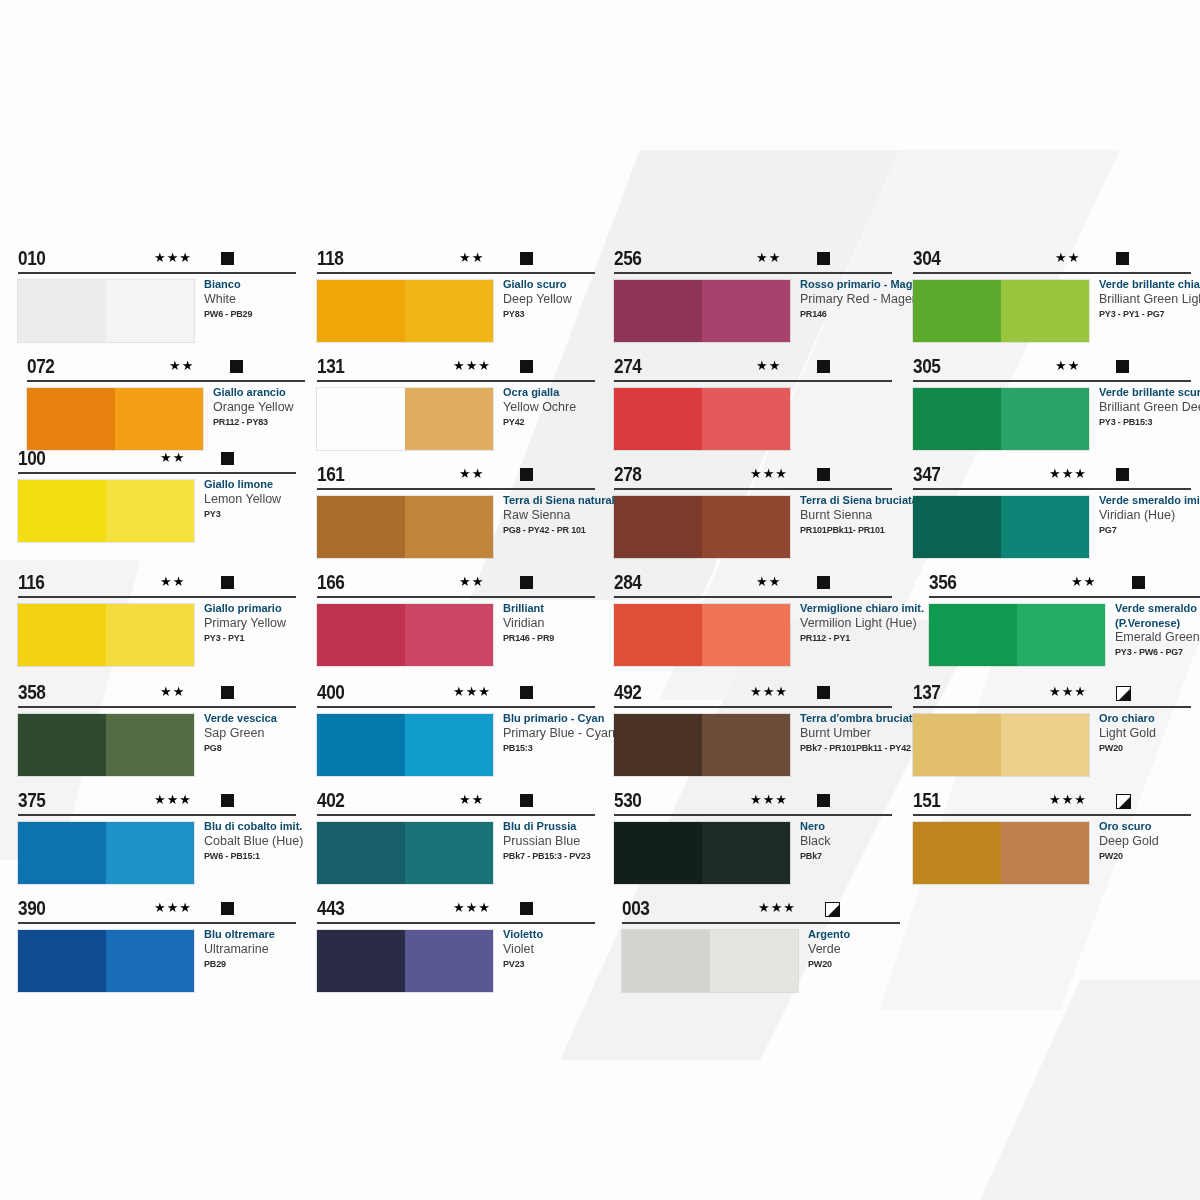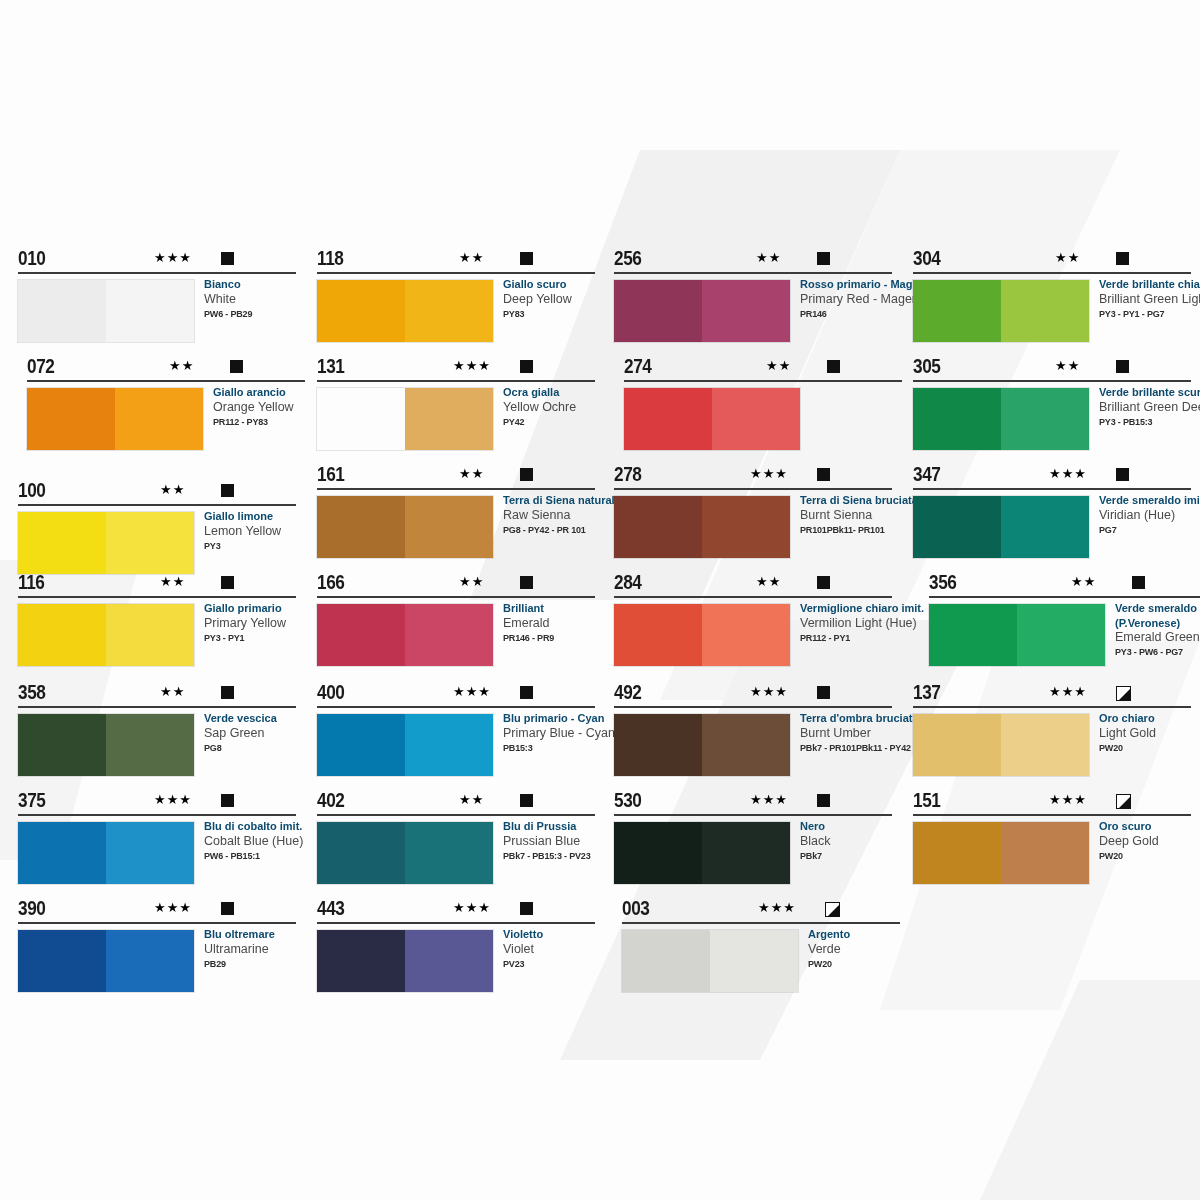--- a/index.html
+++ b/index.html
@@ -126,21 +126,21 @@
             <div class="half" style="background: rgb(232, 130, 15);"></div>
             <div class="half" style="background: rgb(243, 160, 22);"></div>
           </div>
           <div class="labels">
             <div class="it">Giallo arancio</div>
             <div class="en">Orange Yellow</div>
             <div class="pig">PR112 - PY83</div>
           </div>
         </div>
       </div>
-      <div class="entry" style="position: absolute; top: 232px; left: 0px; width: 278px;">
+      <div class="entry" style="position: absolute; top: 200px; left: 0px; width: 278px;">
         <div class="ehead">
           <div class="code">100</div>
           <div class="stars" style="left: 142px;">★★</div>
           <div class="opacity op-full" style="left: 203px;"></div>
           <div class="rule"></div>
         </div>
         <div class="ebody">
           <div class="swatch">
             <div class="half" style="background: rgb(242, 222, 18);"></div>
             <div class="half" style="background: rgb(245, 226, 60);"></div>
@@ -294,21 +294,21 @@
           <div class="opacity op-full" style="left: 203px;"></div>
           <div class="rule"></div>
         </div>
         <div class="ebody">
           <div class="swatch">
             <div class="half" style="background: rgb(191, 51, 81);"></div>
             <div class="half" style="background: rgb(203, 70, 101);"></div>
           </div>
           <div class="labels">
             <div class="it">Brilliant</div>
-            <div class="en">Emerald</div>
+            <div class="en">Viridian</div>
             <div class="pig">PR146 - PR9</div>
           </div>
         </div>
       </div>
       <div class="entry" style="position: absolute; top: 434px; left: 0px; width: 278px;">
         <div class="ehead">
           <div class="code">400</div>
           <div class="stars" style="left: 136px;">★★★</div>
           <div class="opacity op-full" style="left: 203px;"></div>
           <div class="rule"></div>
@@ -377,21 +377,21 @@
             <div class="half" style="background: rgb(142, 53, 88);"></div>
             <div class="half" style="background: rgb(168, 65, 108);"></div>
           </div>
           <div class="labels">
             <div class="it">Rosso primario - Magenta</div>
             <div class="en">Primary Red - Magenta</div>
             <div class="pig">PR146</div>
           </div>
         </div>
       </div>
-      <div class="entry" style="position: absolute; top: 108px; left: 10px; width: 278px; text-align: right;">
+      <div class="entry" style="position: absolute; top: 108px; left: 0px; width: 278px; text-align: right;">
         <div class="ehead">
           <div class="code">274</div>
           <div class="stars" style="left: 142px;">★★</div>
           <div class="opacity op-full" style="left: 203px;"></div>
           <div class="rule"></div>
         </div>
         <div class="ebody">
           <div class="swatch">
             <div class="half" style="background: rgb(217, 59, 62);"></div>
             <div class="half" style="background: rgb(228, 89, 90);"></div>

